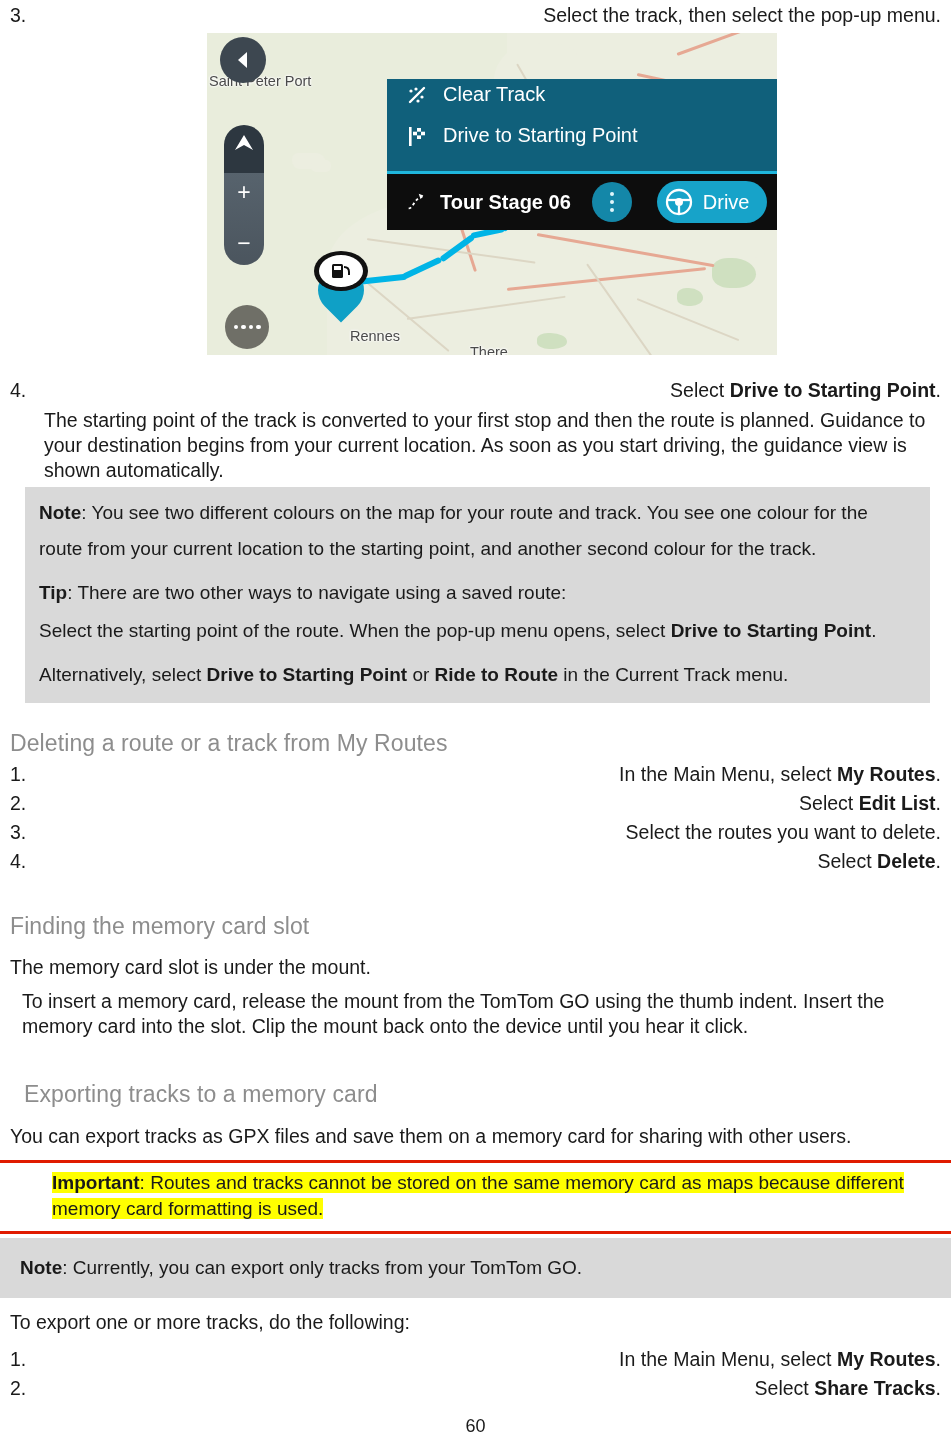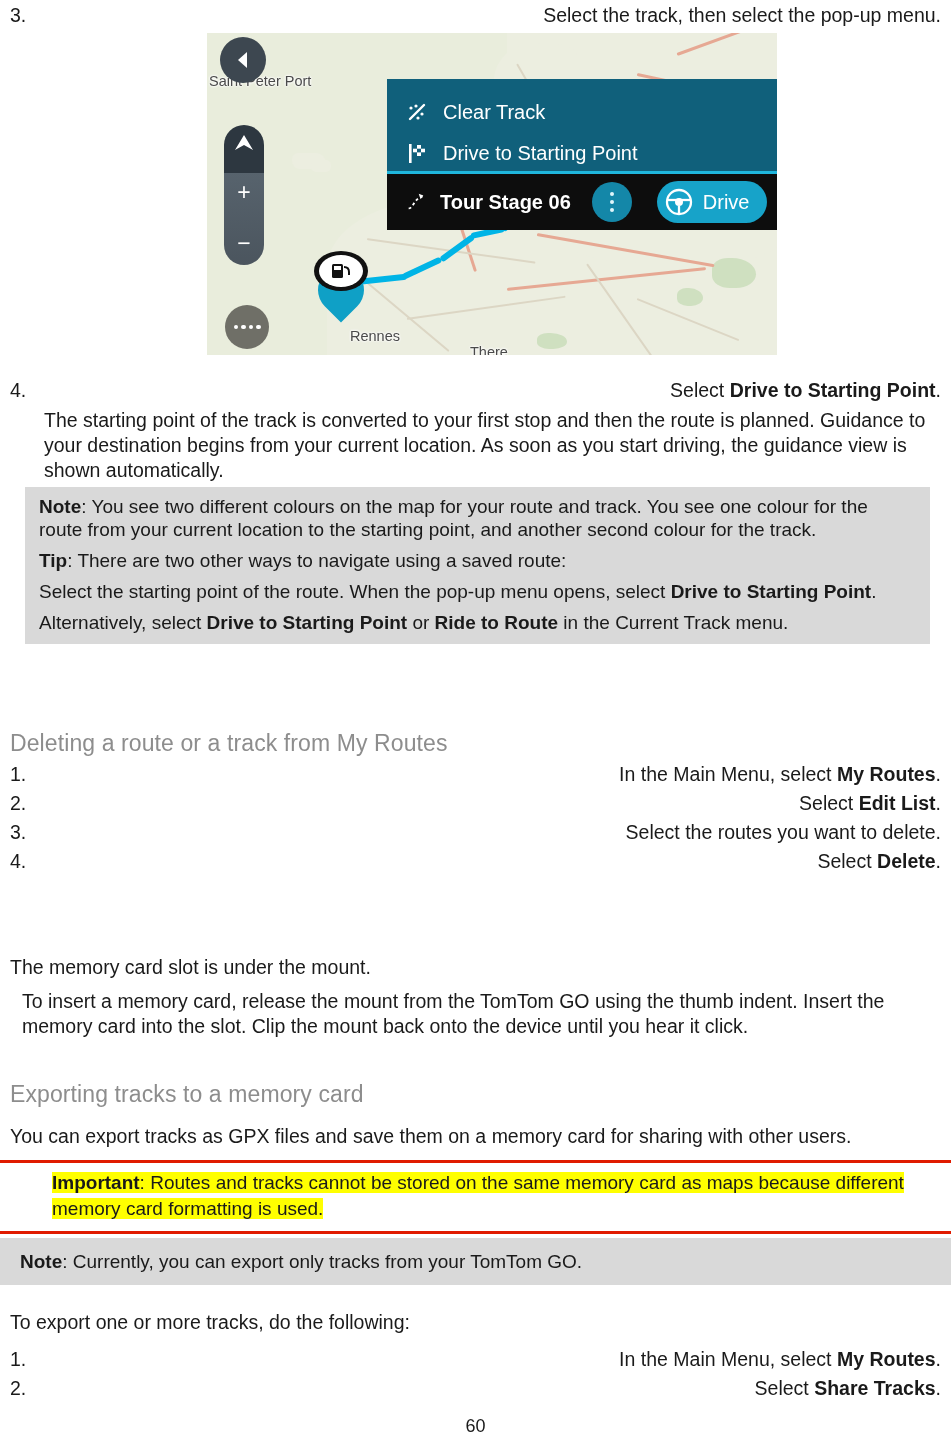--- a/index.html
+++ b/index.html
@@ -54,21 +54,21 @@
     line-height: 30px;
     font-weight: normal;
     margin: 0;
     letter-spacing: .1px;
   }
 
   
   .notebox {
     background: #d9d9d9;
     font-size: 19px;
-    line-height: 23px;
+    line-height: 36px;
     padding: 8px 14px 10px 14px;
     box-sizing: border-box;
   }
   .notebox p { margin: 0; }
 
   .important-wrap {
     border-top: 3px solid #e01b00;
     border-bottom: 3px solid #e01b00;
     padding: 7px 0 9px 0;
   }
@@ -215,21 +215,21 @@
     top: 46px;
     width: 390px;
   }
   .popup-top {
     background: #10607b;
     border-bottom: 3px solid #1fb6dd;
     padding: 4px 0 6px 0;
   }
   .popup-item {
     display: flex;
-    align-items: flex-end;
+    align-items: flex-start;
     height: 41px;
     padding-left: 18px;
     color: #ffffff;
     font-size: 20px;
     gap: 14px;
   }
   .popup-bottom {
     background: #0d0d0d;
     height: 56px;
     display: flex;
@@ -430,21 +430,21 @@
 
   <p class="para" style="position:absolute;left:44px;top:408px;width:885px;">The starting point of the track is converted to your first stop and then the route is planned. Guidance to your destination begins from your current location. As soon as you start driving, the guidance view is shown automatically.</p>
 
   <div class="notebox" style="position:absolute;left:25px;top:487px;width:905px;">
     <p>
       <span class="bold">Note</span><span>: </span><span>You see two different colours on the map for your route and track. You see one colour for the route from your current location to the starting point, and another second colour for the track.</span>
     </p>
     <p style="margin-top:8px;">
       <span class="bold">Tip</span><span>: </span><span>There are two other ways to navigate using a saved route:</span>
     </p>
-    <p style="margin-top:8px;">
+    <p style="margin-top:2px;">
       <span>Select the starting point of the route. When the pop-up menu opens, select </span><span class="bold">Drive to Starting Point</span><span>.</span>
     </p>
     <p style="margin-top:8px;">
       <span>Alternatively, select </span><span class="bold">Drive to Starting Point</span><span> or </span><span class="bold">Ride to Route</span><span> in the Current Track menu.</span>
     </p>
   </div>
 
   <h2 class="heading" style="position:absolute;left:10px;top:728px;">Deleting a route or a track from My Routes</h2>
 
   <div class="step" style="position:absolute;left:0;top:761px;width:941px;">
@@ -463,24 +463,25 @@
     <div class="step-num">3.</div>
     <div class="step-body">Select the routes you want to delete.</div>
   </div>
   <div class="step" style="position:absolute;left:0;top:848px;width:941px;">
     <div class="step-num">4.</div>
     <div class="step-body">
       <span>Select </span><span class="bold">Delete</span><span>.</span>
     </div>
   </div>
 
+  <h2 class="heading" style="position:absolute;left:10px;top:911px;">Finding the memory card slot</h2>
   <p class="para" style="position:absolute;left:10px;top:955px;width:920px;">The memory card slot is under the mount.</p>
   <p class="para" style="position:absolute;left:22px;top:989px;width:920px;">To insert a memory card, release the mount from the TomTom GO using the thumb indent. Insert the memory card into the slot. Clip the mount back onto the device until you hear it click.</p>
 
-  <h2 class="heading" style="position:absolute;left:10px;top:1079px;">Exporting tracks to a memory card</h2>
+  <h2 class="heading" style="position:absolute;left:24px;top:1079px;">Exporting tracks to a memory card</h2>
   <p class="para" style="position:absolute;left:10px;top:1124px;width:930px;">You can export tracks as GPX files and save them on a memory card for sharing with other users.</p>
 
   <div class="important-wrap" style="position:absolute;left:0;top:1160px;width:951px;box-sizing:border-box;">
     <div style="padding:0 8px;margin-left:44px;">
       <span class="hl"><span class="bold">Important</span><span>: </span><span>Routes and tracks cannot be stored on the same memory card as maps because different memory card formatting is used.</span></span>
     </div>
   </div>
 
   <div class="notebox" style="position:absolute;left:0;top:1238px;width:951px;padding:12px 14px 12px 20px;">
     <p>

